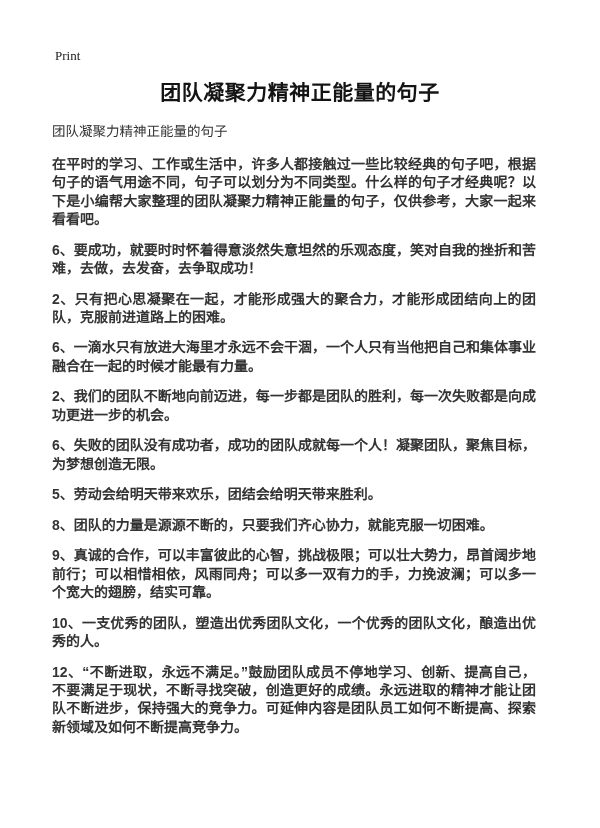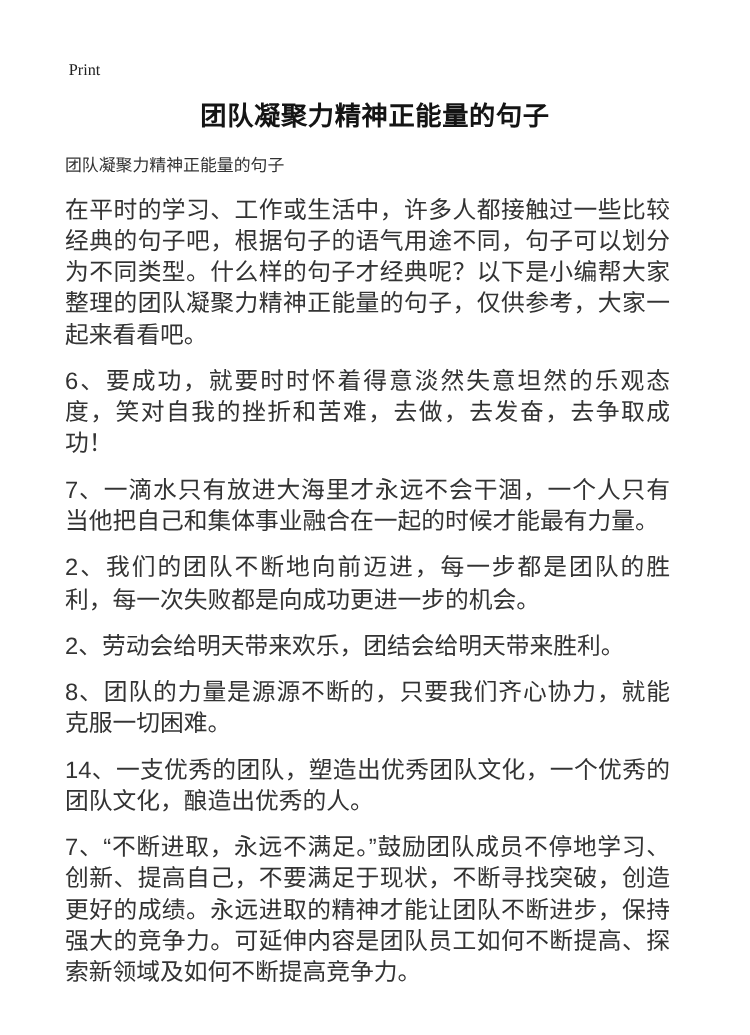--- a/index.html
+++ b/index.html
@@ -41,46 +41,50 @@
     margin: 18px 52px 0 52px;
     font-size: 13.5px;
     line-height: 1.3;
     color: #333333;
   }
   .content {
     margin: 0 52px;
   }
   .content p {
     margin: 12px 12px 0 0;
-    font-size: 19px;
+    font-size: 14px;
     line-height: 1.32;
     text-align: justify;
     color: #333333;
     word-break: break-all;
+    font-weight: bold;
   }
   .content p.intro {
     margin-top: 14px;
   }
 </style>
 </head>
 <body>
 
 <div class="page">
 
   <a class="print-link">Print</a>
 
   <h1 class="page-title">团队凝聚力精神正能量的句子</h1>
 
   <p class="subtitle">团队凝聚力精神正能量的句子</p>
 
   <div class="content">
     <p class="intro">在平时的学习、工作或生活中，许多人都接触过一些比较经典的句子吧，根据句子的语气用途不同，句子可以划分为不同类型。什么样的句子才经典呢？以下是小编帮大家整理的团队凝聚力精神正能量的句子，仅供参考，大家一起来看看吧。</p>
 
     <p>6、要成功，就要时时怀着得意淡然失意坦然的乐观态度，笑对自我的挫折和苦难，去做，去发奋，去争取成功！</p>
-    <p>7、一滴水只有放进大海里才永远不会干涸，一个人只有当他把自己和集体事业融合在一起的时候才能最有力量。</p>
+    <p>2、只有把心思凝聚在一起，才能形成强大的聚合力，才能形成团结向上的团队，克服前进道路上的困难。</p>
+    <p>6、一滴水只有放进大海里才永远不会干涸，一个人只有当他把自己和集体事业融合在一起的时候才能最有力量。</p>
     <p>2、我们的团队不断地向前迈进，每一步都是团队的胜利，每一次失败都是向成功更进一步的机会。</p>
-    <p>2、劳动会给明天带来欢乐，团结会给明天带来胜利。</p>
+    <p>6、失败的团队没有成功者，成功的团队成就每一个人！凝聚团队，聚焦目标，为梦想创造无限。</p>
+    <p>5、劳动会给明天带来欢乐，团结会给明天带来胜利。</p>
     <p>8、团队的力量是源源不断的，只要我们齐心协力，就能克服一切困难。</p>
-    <p>14、一支优秀的团队，塑造出优秀团队文化，一个优秀的团队文化，酿造出优秀的人。</p>
-    <p>7、“不断进取，永远不满足。”鼓励团队成员不停地学习、创新、提高自己，不要满足于现状，不断寻找突破，创造更好的成绩。永远进取的精神才能让团队不断进步，保持强大的竞争力。可延伸内容是团队员工如何不断提高、探索新领域及如何不断提高竞争力。</p>
+    <p>9、真诚的合作，可以丰富彼此的心智，挑战极限；可以壮大势力，昂首阔步地前行；可以相惜相依，风雨同舟；可以多一双有力的手，力挽波澜；可以多一个宽大的翅膀，结实可靠。</p>
+    <p>10、一支优秀的团队，塑造出优秀团队文化，一个优秀的团队文化，酿造出优秀的人。</p>
+    <p>12、“不断进取，永远不满足。”鼓励团队成员不停地学习、创新、提高自己，不要满足于现状，不断寻找突破，创造更好的成绩。永远进取的精神才能让团队不断进步，保持强大的竞争力。可延伸内容是团队员工如何不断提高、探索新领域及如何不断提高竞争力。</p>
   </div>
 
 </div>
 
 </body></html>

